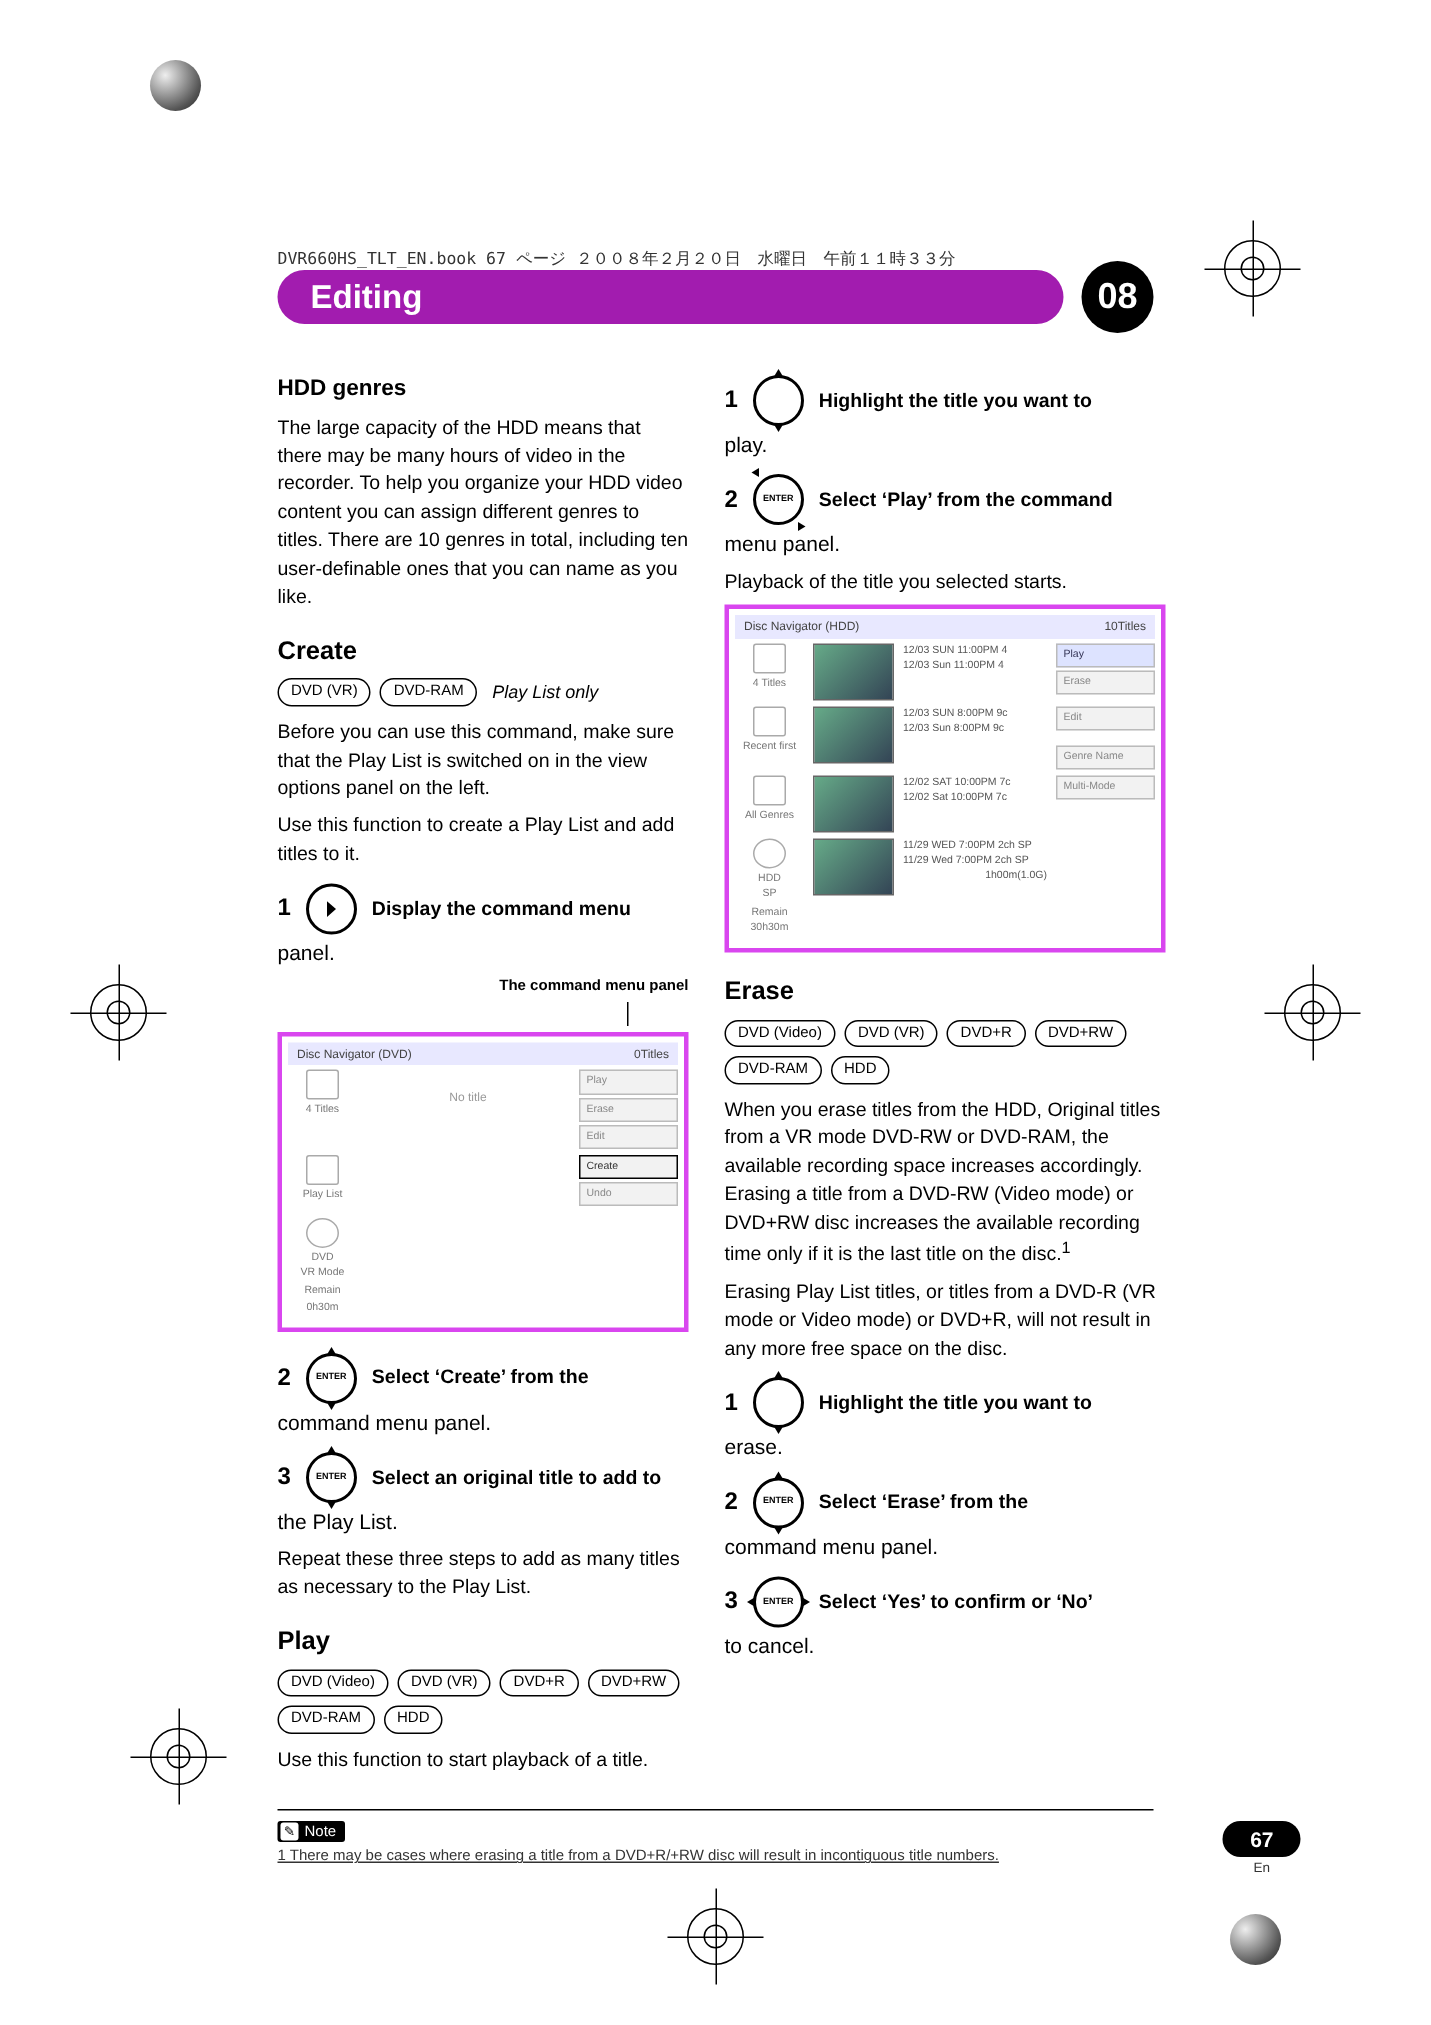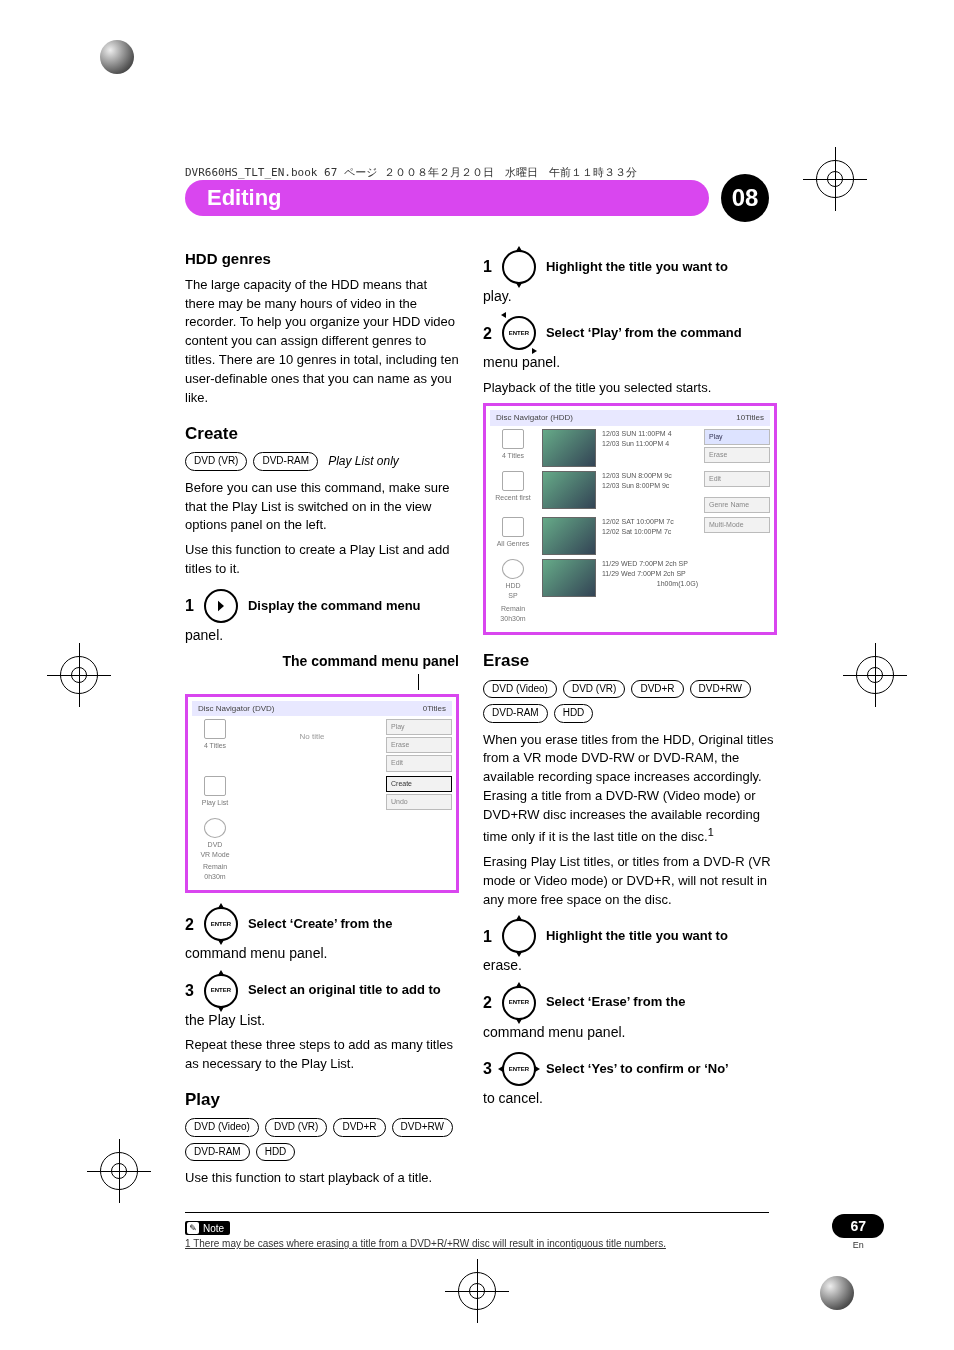--- a/index.html
+++ b/index.html
@@ -26,21 +26,21 @@
     color: #333;
   }
   .chapter-bar {
     display: flex;
     align-items: center;
     margin-top: 70px;
     margin-bottom: 18px;
   }
   .chapter-pill {
     flex: 1;
-    background: #d946ef;
+    background: #a21caf;
     color: #fff;
     border-radius: 20px;
     height: 36px;
     display: flex;
     align-items: center;
     padding: 0 22px;
     font-size: 22px;
     font-weight: bold;
     text-align: right;
   }
@@ -130,21 +130,21 @@
   .circ-btn.side::after {
     content: "";
     position: absolute;
     width: 0; height: 0;
     border-top: 3px solid transparent;
     border-bottom: 3px solid transparent;
   }
   .circ-btn.side::before { left: -6px; border-right: 5px solid #000; }
   .circ-btn.side::after { right: -6px; border-left: 5px solid #000; }
   .panel-caption {
-    font-size: 14px;
+    font-size: 10px;
     font-weight: bold;
     text-align: right;
     margin: 6px 0 2px 0;
   }
   .panel-caption-line {
     border-right: 1px solid #000;
     height: 16px;
     margin: 0 40px 2px auto;
     width: 0;
   }
@@ -234,21 +234,21 @@
     font-size: 9px;
   }
   .footnote-text {
     font-size: 10px;
     color: #333;
     margin-top: 3px;
     text-decoration: underline;
   }
   .page-num-wrap {
     position: absolute;
-    right: 70px;
+    right: 87px;
     bottom: 100px;
     text-align: center;
   }
   .page-num {
     background: #000;
     color: #fff;
     border-radius: 16px;
     padding: 4px 18px;
     font-size: 14px;
     font-weight: bold;

